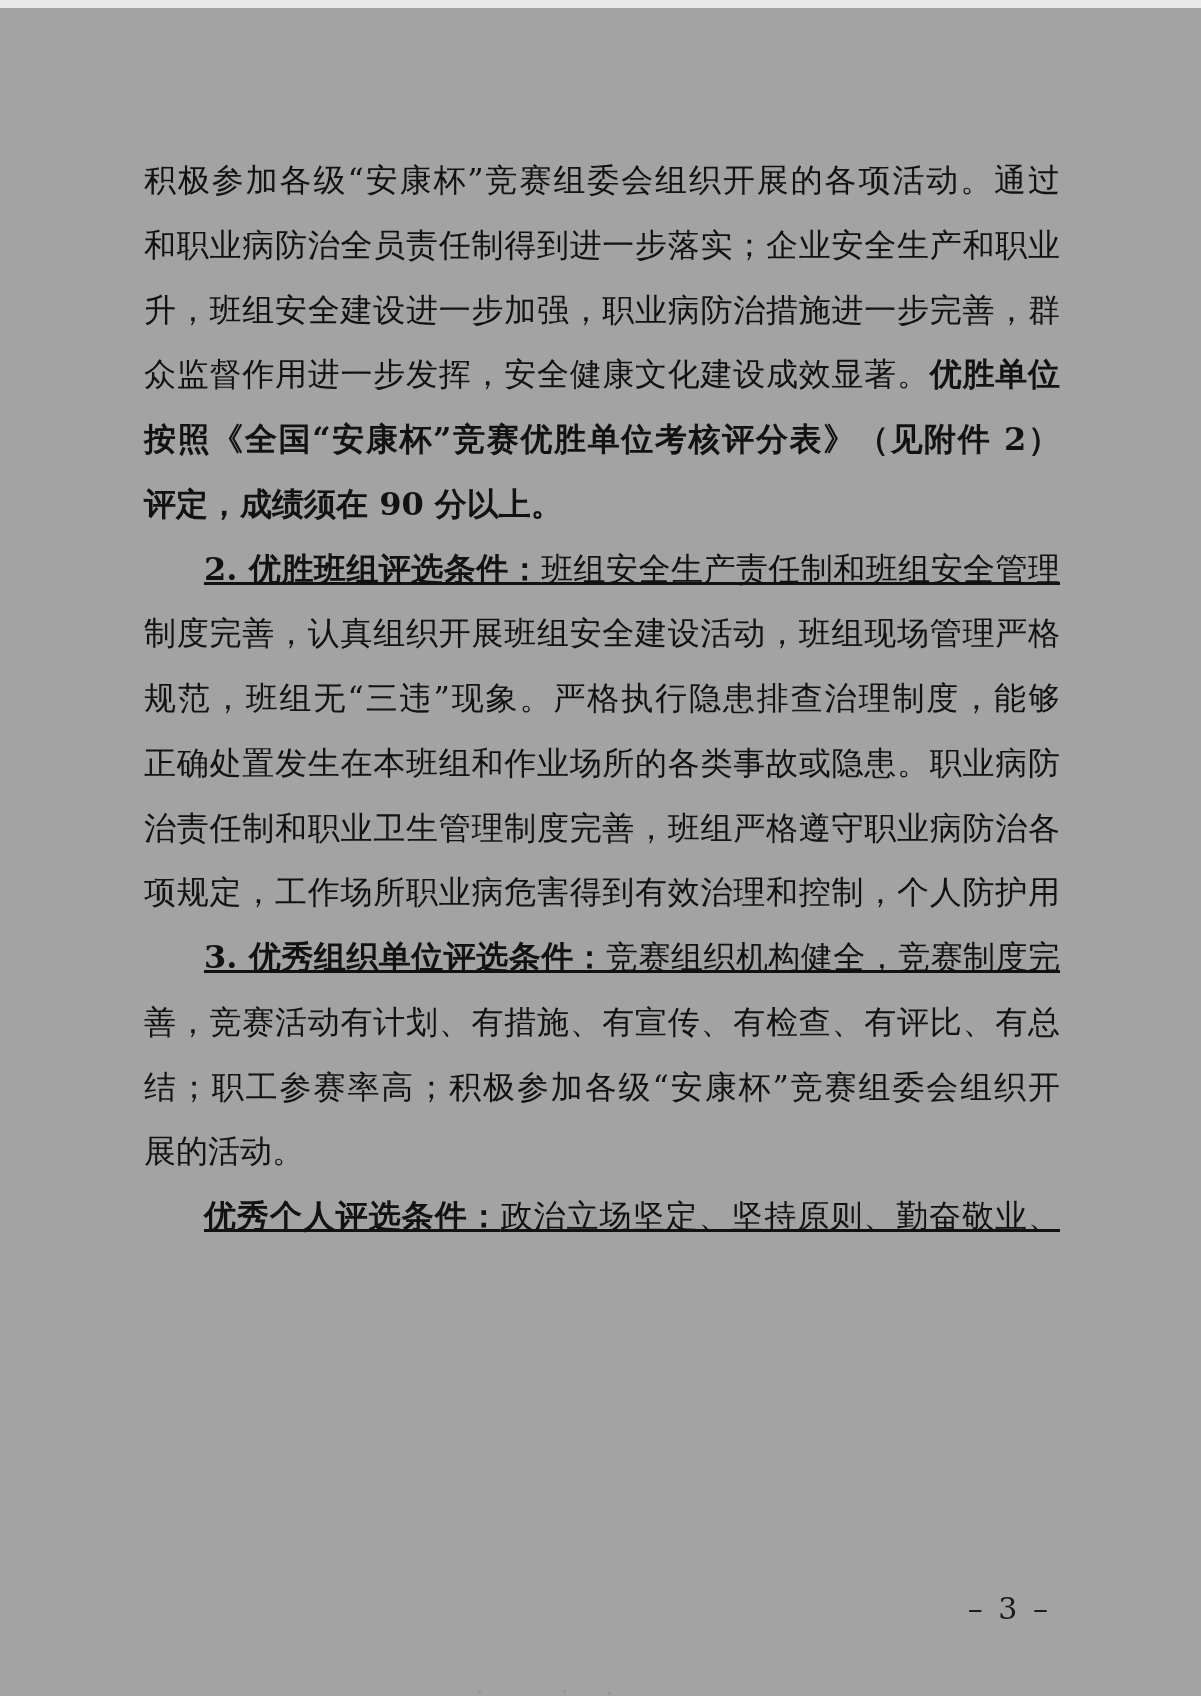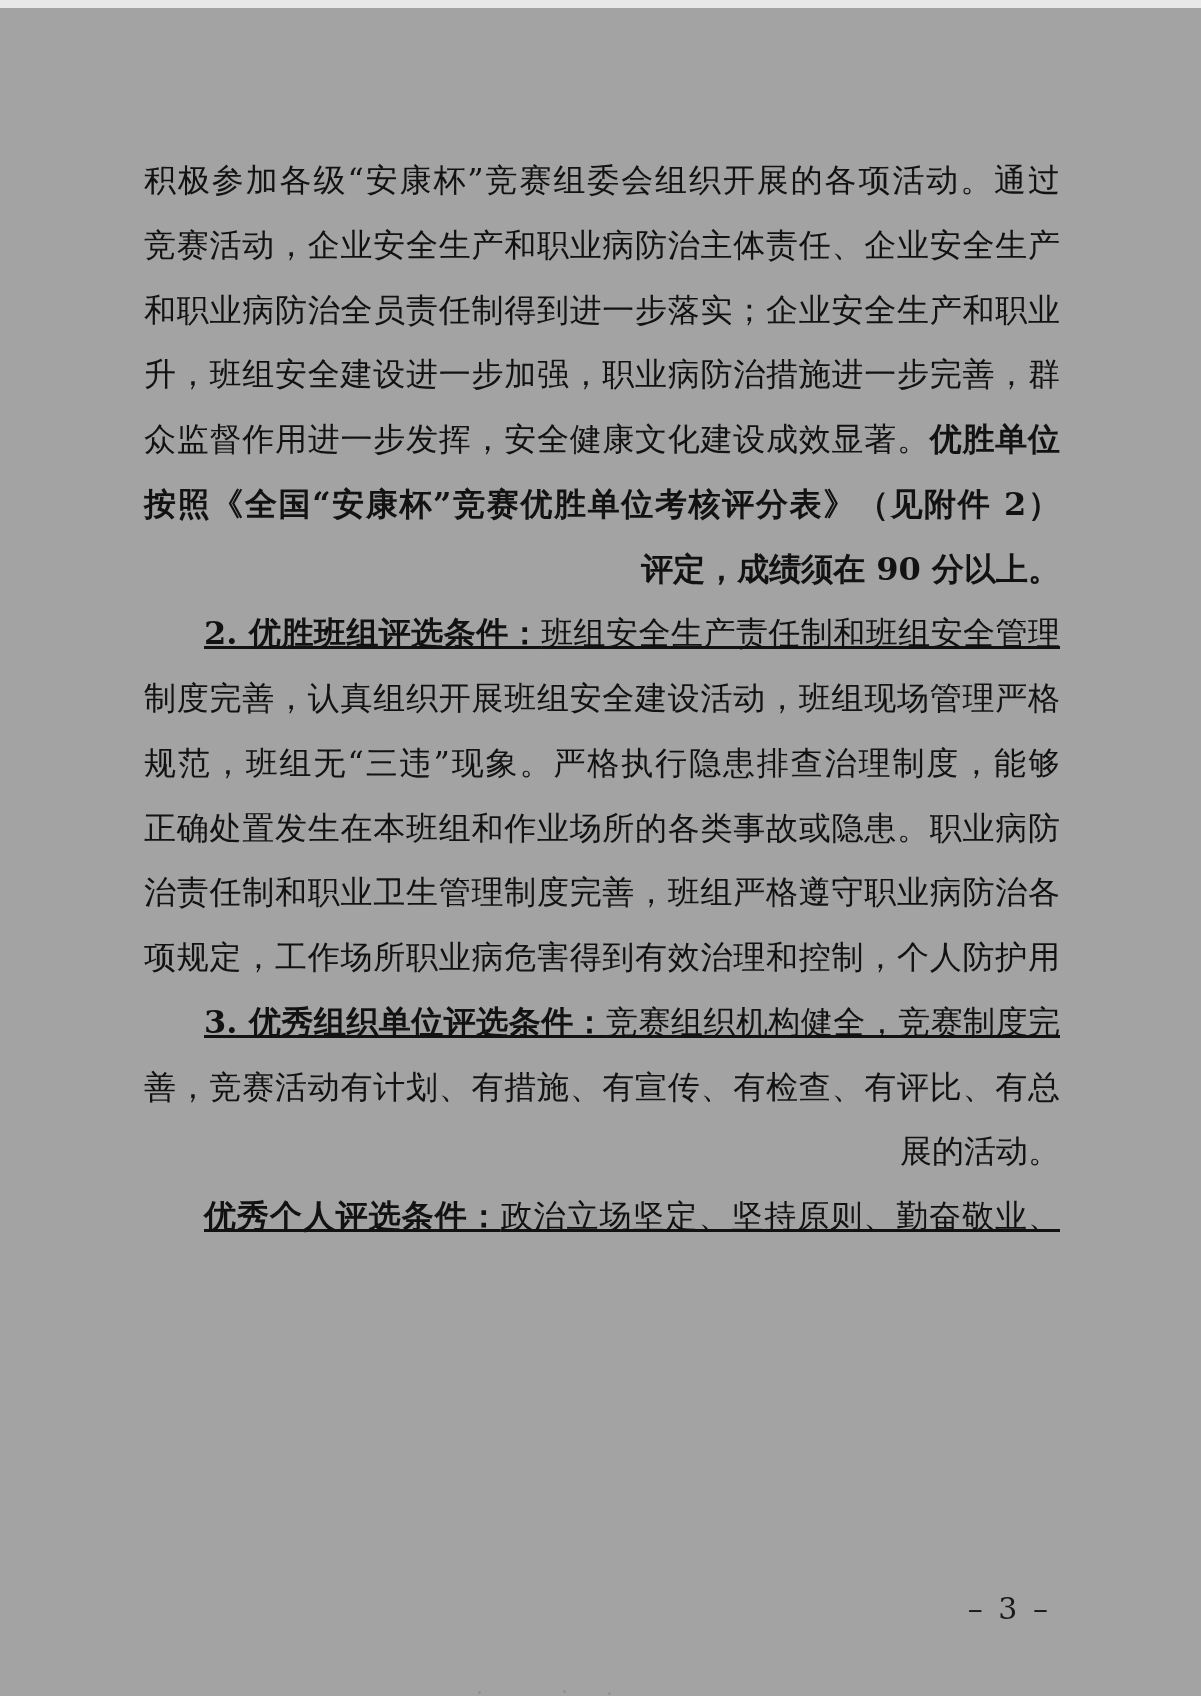--- a/index.html
+++ b/index.html
@@ -14,21 +14,21 @@
   }
   .text-block{
     position:absolute;
     left:144px;top:150px;width:916px;
   }
   .line{
     height:64.75px;
     line-height:44px;
     font-size:32px;
     white-space:nowrap;
-    text-align:right;
+    text-align:left;
   }
   .line.fill{
     white-space:normal;
     text-align:justify;
     text-align-last:justify;
     text-justify:inter-character;
   }
   .seg{white-space:inherit;}
   .seg.bold{font-weight:700;}
   .indent-2{padding-left:60px;text-decoration:underline;}
@@ -45,34 +45,34 @@
     position:absolute;width:3px;height:3px;border-radius:50%;
     background:#8a8a8a;opacity:.7;
   }
 </style>
 </head>
 <body>
 
 <div class="page">
   <div class="text-block">
       <div class="line fill"><span class="seg">积极参加各级“安康杯”竞赛组委会组织开展的各项活动。通过</span></div>
-      <div class="line fill"><span class="seg">竞赛活动，企业安全生产和职业病防治主体责任、企业安全生产</span></div>
       <div class="line fill"><span class="seg">和职业病防治全员责任制得到进一步落实；企业安全生产和职业</span></div>
       <div class="line fill"><span class="seg">升，班组安全建设进一步加强，职业病防治措施进一步完善，群</span></div>
       <div class="line fill"><span class="seg">众监督作用进一步发挥，安全健康文化建设成效显著。</span><span class="seg bold">优胜单位</span></div>
       <div class="line fill"><span class="seg bold">按照《全国“安康杯”竞赛优胜单位考核评分表》（见附件 2）</span></div>
       <div class="line"><span class="seg bold">评定，成绩须在 90 分以上。</span></div>
       <div class="line fill indent-2"><span class="seg bold">2. 优胜班组评选条件：</span><span class="seg">班组安全生产责任制和班组安全管理</span></div>
       <div class="line fill"><span class="seg">制度完善，认真组织开展班组安全建设活动，班组现场管理严格</span></div>
       <div class="line fill"><span class="seg">规范，班组无“三违”现象。严格执行隐患排查治理制度，能够</span></div>
       <div class="line fill"><span class="seg">正确处置发生在本班组和作业场所的各类事故或隐患。职业病防</span></div>
       <div class="line fill"><span class="seg">治责任制和职业卫生管理制度完善，班组严格遵守职业病防治各</span></div>
       <div class="line fill"><span class="seg">项规定，工作场所职业病危害得到有效治理和控制，个人防护用</span></div>
       <div class="line fill indent-2"><span class="seg bold">3. 优秀组织单位评选条件：</span><span class="seg">竞赛组织机构健全，竞赛制度完</span></div>
       <div class="line fill"><span class="seg">善，竞赛活动有计划、有措施、有宣传、有检查、有评比、有总</span></div>
+      <div class="line fill"><span class="seg">结；职工参赛率高；积极参加各级“安康杯”竞赛组委会组织开</span></div>
       <div class="line"><span class="seg">展的活动。</span></div>
       <div class="line fill indent-2"><span class="seg bold">优秀个人评选条件：</span><span class="seg">政治立场坚定、坚持原则、勤奋敬业、</span></div>
     </div>
 
   <div class="page-number">– 3 –</div>
 
   <div class="speckle" style="left:478px;top:1683px"></div>
   <div class="speckle" style="left:496px;top:1691px"></div>
   <div class="speckle" style="left:563px;top:1682px"></div>
   <div class="speckle" style="left:590px;top:1688px"></div>

